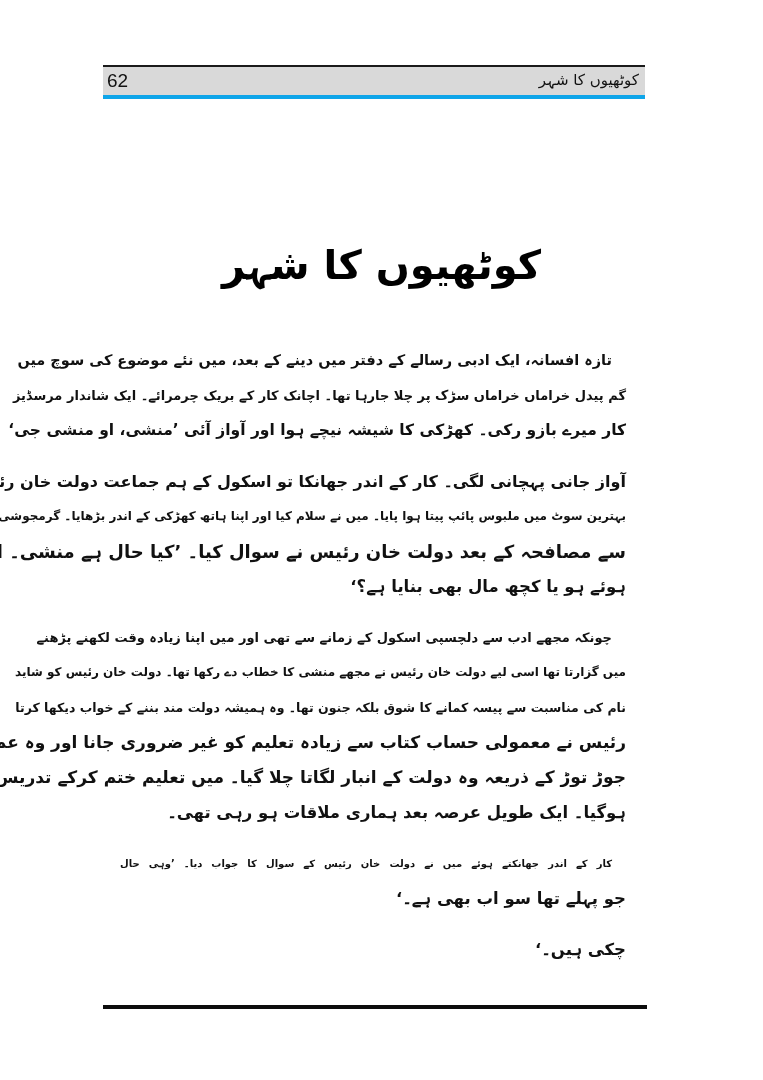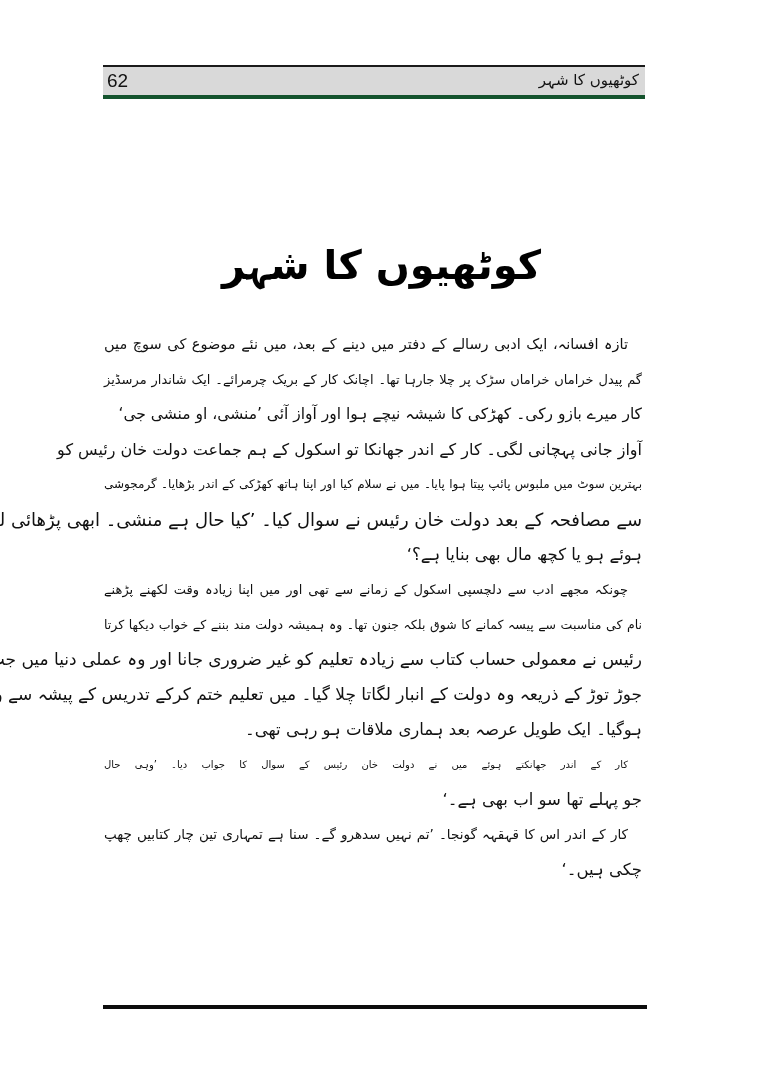--- a/index.html
+++ b/index.html
@@ -16,21 +16,21 @@
       color: #111111;
     }
     .header-bar {
       position: absolute;
       left: 103px;
       top: 65px;
       width: 542px;
       height: 28px;
       background: #d9d9d9;
       border-top: 2px solid #1a1a1a;
-      border-bottom: 4px solid #14532d;
+      border-bottom: 4px solid #0ea5e9;
     }
     .page-number {
       position: absolute;
       left: 4px;
       top: 2px;
       font-family: "Liberation Sans", sans-serif;
       font-size: 19px;
       color: #111;
       line-height: 24px;
     }
@@ -65,21 +65,22 @@
       width: 538px;
       direction: rtl;
       text-align: justify;
       text-align-last: right;
       font-family: "DejaVu Sans", sans-serif;
       font-size: 16.5px;
       line-height: 35px;
       color: #111;
     }
     .para {
-      margin: 0;
+      margin: 16px;
+      font-weight: bold;
     }
     .line {
       display: block;
       white-space: nowrap;
       text-align: justify;
       text-align-last: justify;
     }
     .line.last {
       text-align-last: right;
     }
@@ -115,30 +116,30 @@
 
   <p class="para">
     <span class="line" style="white-space: nowrap; display: block; font-size: 16px;">آواز جانی پہچانی لگی۔ کار کے اندر جھانکا تو اسکول کے ہم جماعت دولت خان رئیس کو</span>
     <span class="line" style="white-space: nowrap; display: block; font-size: 12px;">بہترین سوٹ میں ملبوس پائپ پیتا ہوا پایا۔ میں نے سلام کیا اور اپنا ہاتھ کھڑکی کے اندر بڑھایا۔ گرمجوشی</span>
     <span class="line" style="white-space: nowrap; display: block; font-size: 18px;">سے مصافحہ کے بعد دولت خان رئیس نے سوال کیا۔ ’کیا حال ہے منشی۔ ابھی پڑھائی لکھائی میں الجھے</span>
     <span class="line last" style="white-space: nowrap; display: block;">ہوئے ہو یا کچھ مال بھی بنایا ہے؟‘</span>
   </p>
 
   <p class="para">
     <span class="line first" style="white-space: nowrap; display: block; font-size: 13px;">چونکہ مجھے ادب سے دلچسپی اسکول کے زمانے سے تھی اور میں اپنا زیادہ وقت لکھنے پڑھنے</span>
+    <span class="line" style="white-space: nowrap; display: block; font-size: 12px;">میں گزارتا تھا اسی لیے دولت خان رئیس نے مجھے منشی کا خطاب دے رکھا تھا۔ دولت خان رئیس کو شاید</span>
     <span class="line" style="white-space: nowrap; display: block; font-size: 12.5px;">نام کی مناسبت سے پیسہ کمانے کا شوق بلکہ جنون تھا۔ وہ ہمیشہ دولت مند بننے کے خواب دیکھا کرتا</span>
     <span class="line" style="white-space: nowrap; display: block; font-size: 17px;">رئیس نے معمولی حساب کتاب سے زیادہ تعلیم کو غیر ضروری جانا اور وہ عملی دنیا میں جٹ گیا۔ محنت اور</span>
     <span class="line" style="white-space: nowrap; display: block; font-size: 17px;">جوڑ توڑ کے ذریعہ وہ دولت کے انبار لگاتا چلا گیا۔ میں تعلیم ختم کرکے تدریس کے پیشہ سے وابستہ</span>
     <span class="line last" style="white-space: nowrap; display: block;">ہوگیا۔ ایک طویل عرصہ بعد ہماری ملاقات ہو رہی تھی۔</span>
   </p>
 
   <p class="para">
     <span class="line first" style="white-space: nowrap; display: block; font-size: 10px;">کار کے اندر جھانکتے ہوئے میں نے دولت خان رئیس کے سوال کا جواب دیا۔ ’وہی حال</span>
     <span class="line last" style="white-space: nowrap; display: block;">جو پہلے تھا سو اب بھی ہے۔‘</span>
   </p>
 
   <p class="para">
-    <span class="line first" style="white-space: nowrap; display: block; font-size: 13.5px;">کار کے اندر اس کا قہقہہ گونجا۔ ’تم نہیں سدھرو گے۔ سنا ہے تمہاری تین چار کتابیں چھپ</span>
     <span class="line last" style="white-space: nowrap; display: block;">چکی ہیں۔‘</span>
   </p>
 </div>
 
 <div class="footer-rule"></div>
 
 </body></html>

